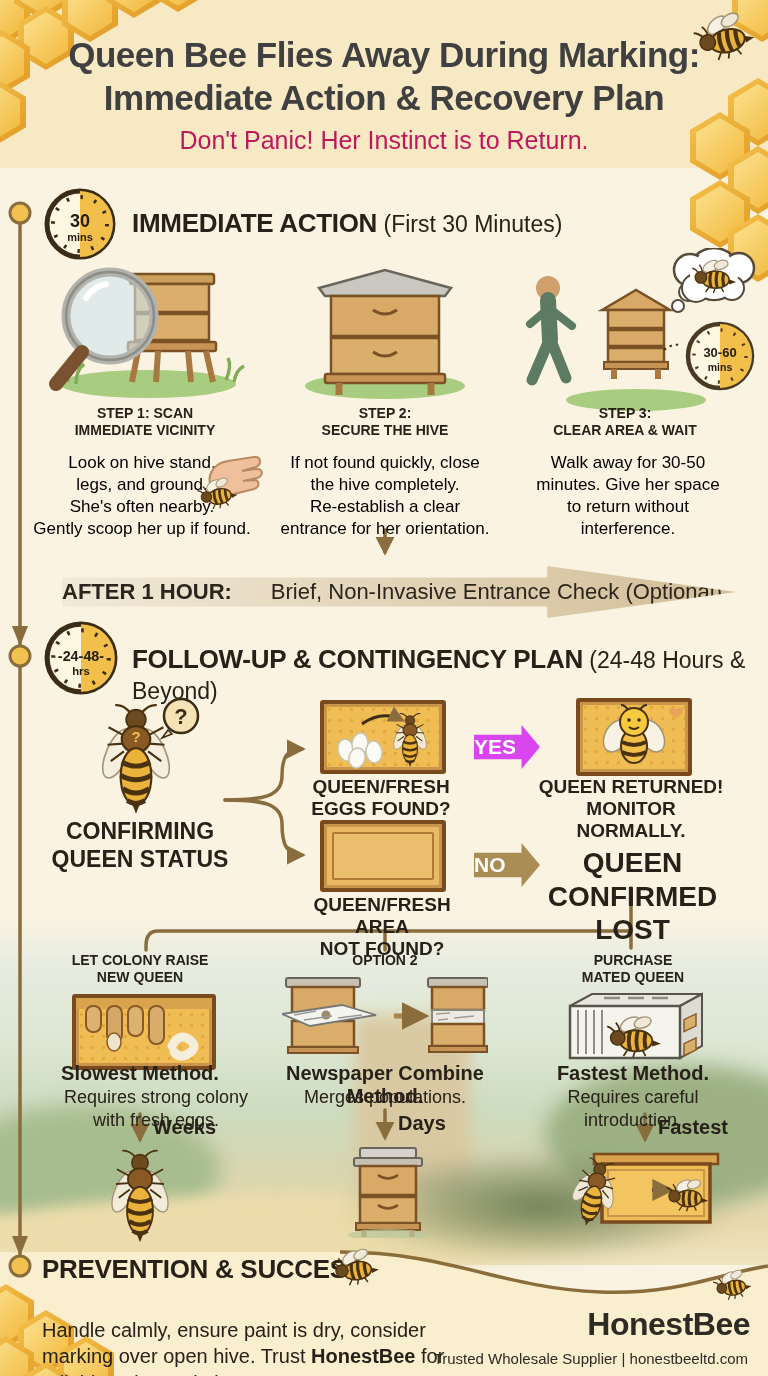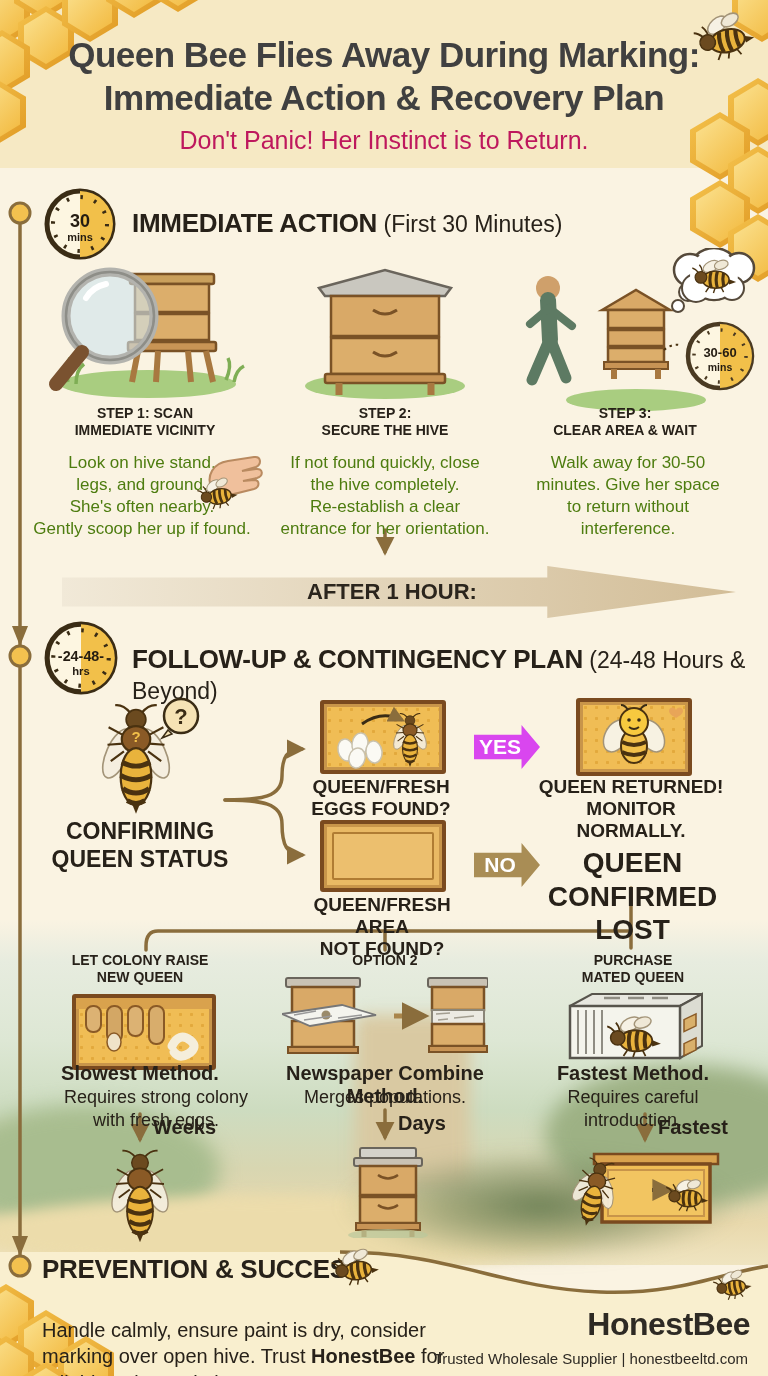--- a/index.html
+++ b/index.html
@@ -13,27 +13,27 @@
        background:linear-gradient(135deg,#f4c24c,#e09a24)}
   .hex .in{position:absolute;left:6px;top:6px;right:6px;bottom:6px;
        clip-path:polygon(50% 0,100% 26%,100% 74%,50% 100%,0 74%,0 26%);
        background:linear-gradient(135deg,#fbe291,#f2b83c)}
   .frame{border:4px solid #7a4a1f;box-shadow:inset 0 0 0 3px #c8954a;
        background:#f0bd55;background-image:radial-gradient(#e3a93c 18%,transparent 19%);
        background-size:11px 11px;border-radius:3px}
   .sec-h{font-size:26px;font-weight:700;letter-spacing:-0.3px}
   .sec-h .sub{font-weight:400;font-size:23px;letter-spacing:0}
   .step-t{font-size:14px;font-weight:700;line-height:1.18}
-  .step-b{font-size:17px;line-height:1.3;color:#4d7c0f}
+  .step-b{font-size:17px;line-height:1.3;color:#000000}
   .flow-l{font-size:19px;font-weight:700;line-height:1.15}
   .opt-m{font-size:20px;font-weight:700}
   .opt-b{font-size:18px;line-height:1.28}
   .time-l{font-size:20px;font-weight:700}
   .blockarrow{clip-path:polygon(0 22%,72% 22%,72% 0,100% 50%,72% 100%,72% 78%,0 78%);
-       display:flex;align-items:center;justify-content:center;
+       display:flex;align-items:center;justify-content:space-between;
        color:#fff;font-weight:700;font-size:21px;padding-right:14px;box-sizing:border-box}
   .ck-main{font:700 18px "Liberation Sans",sans-serif;fill:#241c12}
   .ck-sub{font:700 11px "Liberation Sans",sans-serif;fill:#241c12}
   svg{display:block}
 </style>
 </head>
 <body>
 
 <svg width="0" height="0" style="position:absolute" aria-hidden="true">
   <defs>
@@ -260,20 +260,21 @@
 to return without
 interference.</div>
 
 <svg class="abs" style="left:196px;top:448px;z-index:8" width="72" height="66" viewBox="0 0 72 66">
   <path d="M16 42 C9 27 18 15 32 13 L58 9 C65 8 66 16 60 19 L46 23 L60 21 C67 20 68 28 61 30 L47 33 L58 32 C64 32 64 39 58 41 L42 45 C32 48 22 49 16 42 Z" fill="#f0c09c" stroke="#b98a60" stroke-width="2"></path>
   <use href="#bee-side" x="0" y="28" width="44" height="33" transform="rotate(-12 22 44)"></use>
 </svg>
 
 <div class="abs blockarrow" style="left:62px;top:566px;width:674px;height:52px;background:linear-gradient(90deg,#f1e9d8,#d2bd97);color:#2b251d;font-size:22px;font-weight:400;z-index:7">
   <span class="b">AFTER 1 HOUR:</span>
+    <span> Brief, Non-Invasive Entrance Check (Optional)</span>
 </div>
 
 <svg class="abs" style="left:42px;top:619px;z-index:7" width="78" height="78" viewBox="0 0 76 76">
   <circle cx="38" cy="38" r="33" fill="#fdf6e1" stroke="#3a2c15" stroke-width="5"></circle>
   <path d="M38 5 A33 33 0 0 1 38 71 Z" fill="#f2c04a"></path>
   <circle cx="38" cy="38" r="27" fill="none" stroke="#3a2c15" stroke-width="4" stroke-dasharray="2.5 11.64"></circle>
   <text x="38" y="41" text-anchor="middle" style="font:700 14px 'Liberation Sans',sans-serif;fill:#241c12">-24-48-</text>
   <text x="38" y="55" text-anchor="middle" class="ck-sub">hrs</text>
 </svg>
 <div class="abs sec-h" style="left:132px;top:644px;z-index:7">

